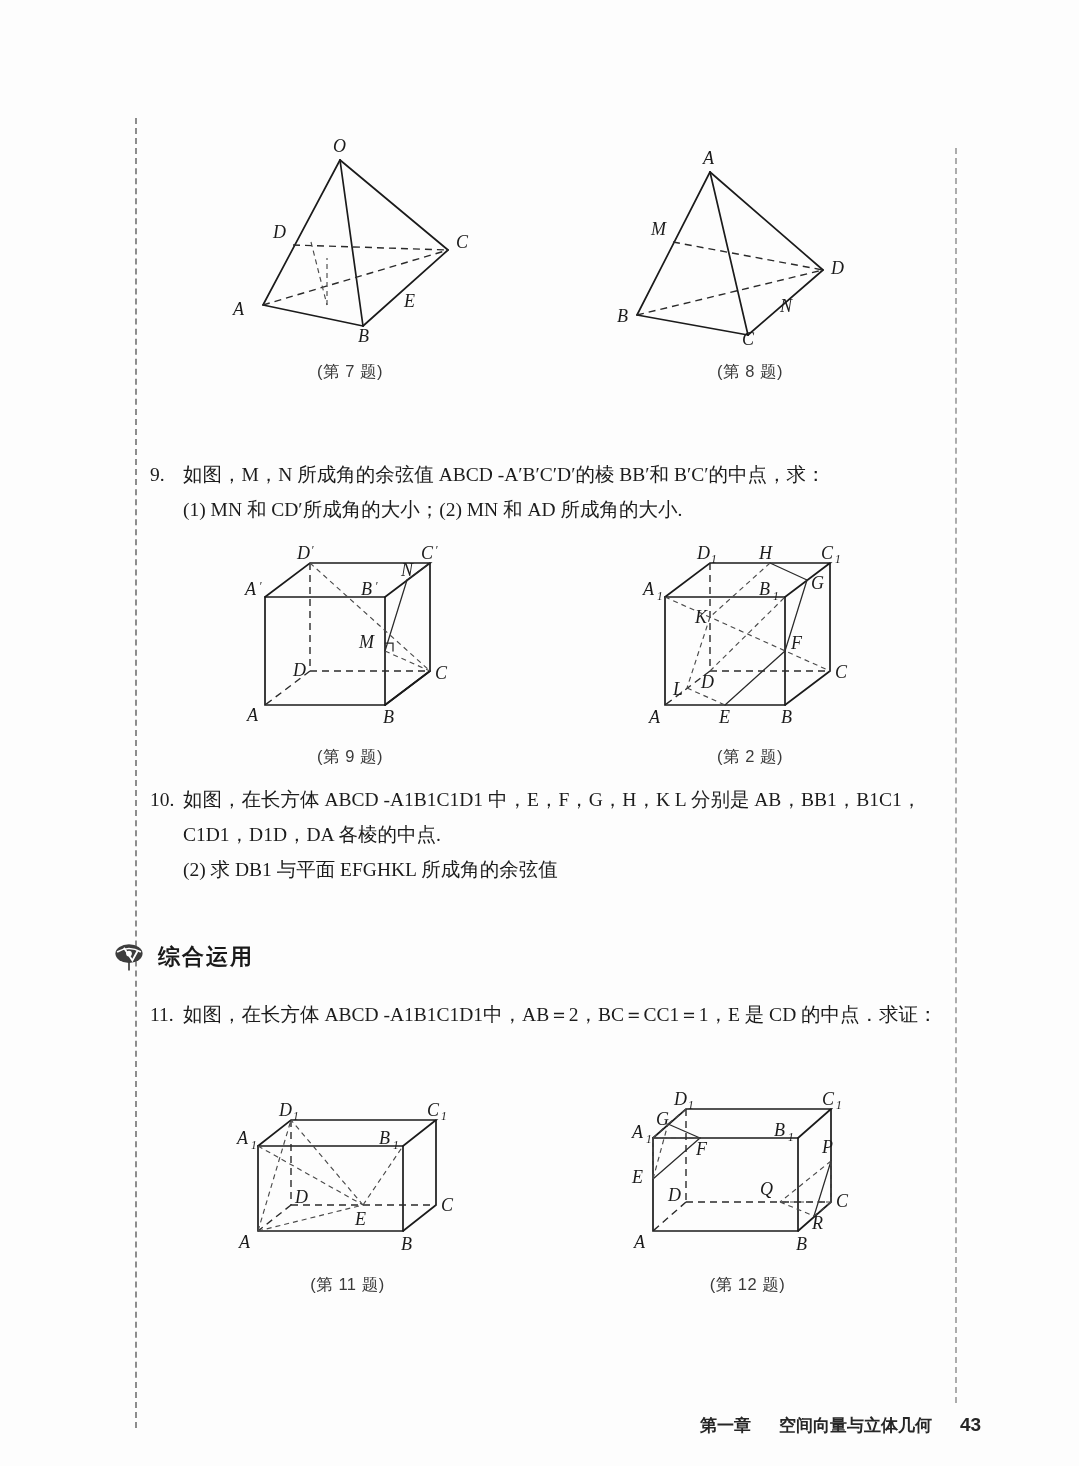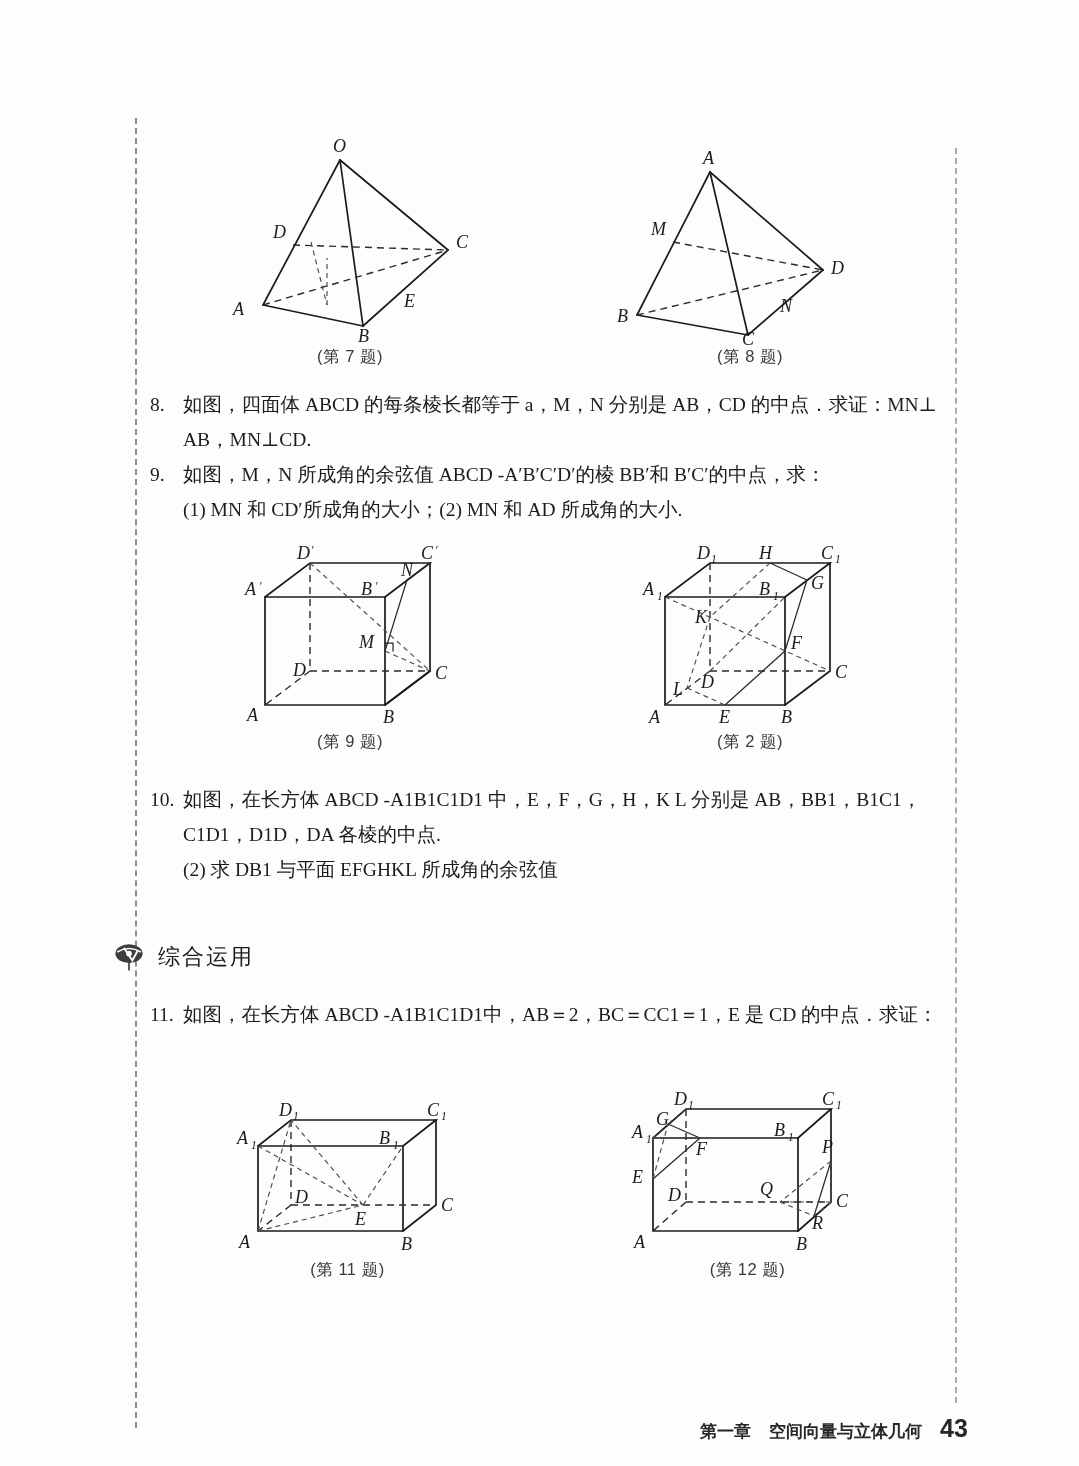--- a/index.html
+++ b/index.html
@@ -35,21 +35,21 @@
     justify-content: space-around;
     align-items: flex-end;
   }
   .fig {
     display: flex;
     flex-direction: column;
     align-items: center;
   }
   .fig svg { display: block; }
   .fig-caption {
-    margin-top: 1px;
+    margin-top: 16px;
     font-size: 16.5px;
     letter-spacing: .5px;
     font-family: "Liberation Sans", "DejaVu Sans", sans-serif;
     color: #3a3a3a;
   }
 
   svg text.lbl {
     font-family: "Liberation Serif", "DejaVu Serif", serif;
     font-style: italic;
     font-size: 18px;
@@ -87,39 +87,39 @@
     align-items: center;
     gap: 12px;
   }
   .section-icon {
     width: 34px; height: 34px;
     display: block;
   }
   .section-title {
     font-family: "Liberation Sans", "DejaVu Sans", sans-serif;
     font-size: 22px;
-    font-weight: normal;
+    font-weight: bold;
     color: #1a1a1a;
     letter-spacing: 2px;
   }
 
   
   .footer {
     position: absolute;
     left: 700px;
     top: 1414px;
     display: flex;
     align-items: baseline;
-    gap: 18px;
+    gap: 28px;
     font-family: "Liberation Sans", "DejaVu Sans", sans-serif;
     font-size: 17px;
     color: #262626;
     font-weight: bold;
   }
-  .footer .pageno { font-size: 25px; }
+  .footer .pageno { font-size: 19px; }
   .watermark {
     position: absolute;
     left: 846px;
     top: 1396px;
     font-family: "Liberation Sans", "DejaVu Sans", sans-serif;
     font-size: 29px;
     font-weight: bold;
     color: #1e1e1e;
     letter-spacing: 1px;
     white-space: nowrap;
@@ -176,26 +176,20 @@
         <text class="lbl" x="36" y="105">M</text>
         <text class="lbl" x="2" y="192">B</text>
         <text class="lbl" x="127" y="215">C</text>
         <text class="lbl" x="216" y="144">D</text>
         <text class="lbl" x="165" y="182">N</text>
       </svg>
       <div class="fig-caption">(第 8 题)</div>
     </div>
   </div>
 
-  <div class="problem" style="top:387px;">
-    <span class="ln">
-      <span class="num">8.</span><span>如图，四面体 ABCD 的每条棱长都等于 a，M，N 分别是 AB，CD 的中点．求证：MN⊥</span>
-    </span>
-    <span class="ln indent">AB，MN⊥CD.</span>
-  </div>
 
   <div class="problem" style="top:457px;">
     <span class="ln">
       <span class="num">9.</span><span>如图，M，N 所成角的余弦值 ABCD -A′B′C′D′的棱 BB′和 B′C′的中点，求：</span>
     </span>
     <span class="ln indent">(1) MN 和 CD′所成角的大小；(2) MN 和 AD 所成角的大小.</span>
   </div>
 
   <div class="fig-row" style="top:545px;">
 

